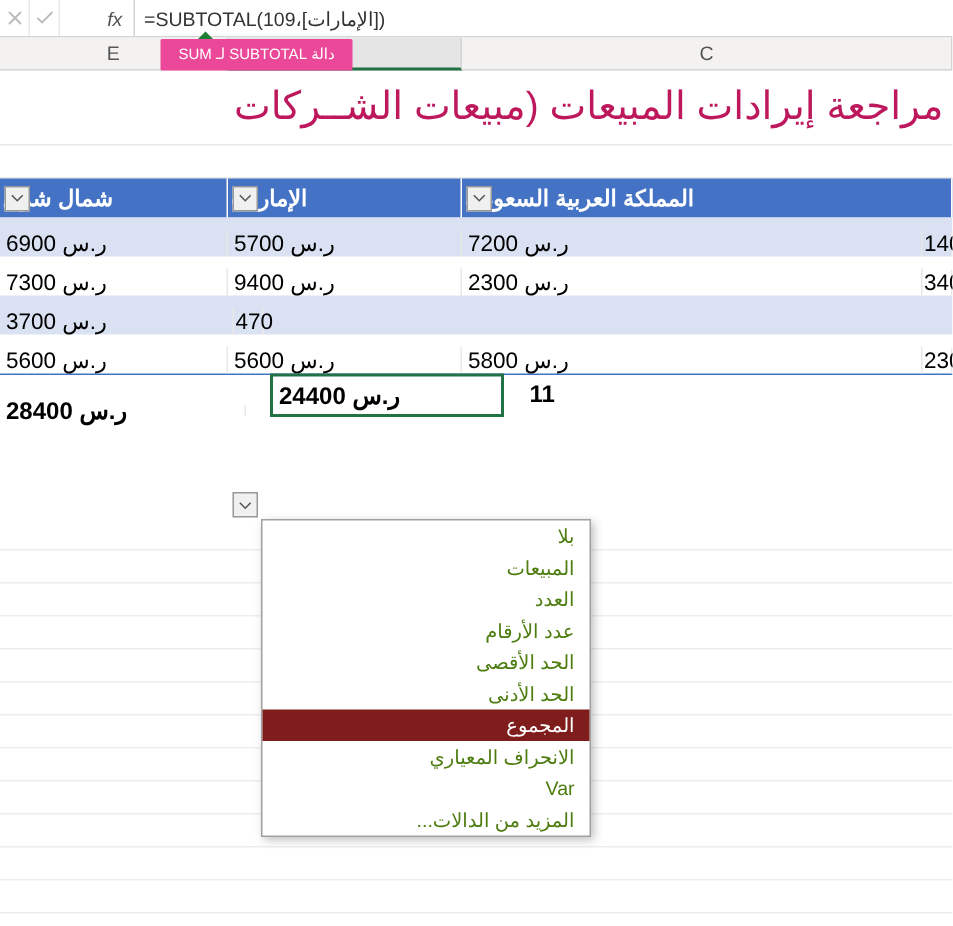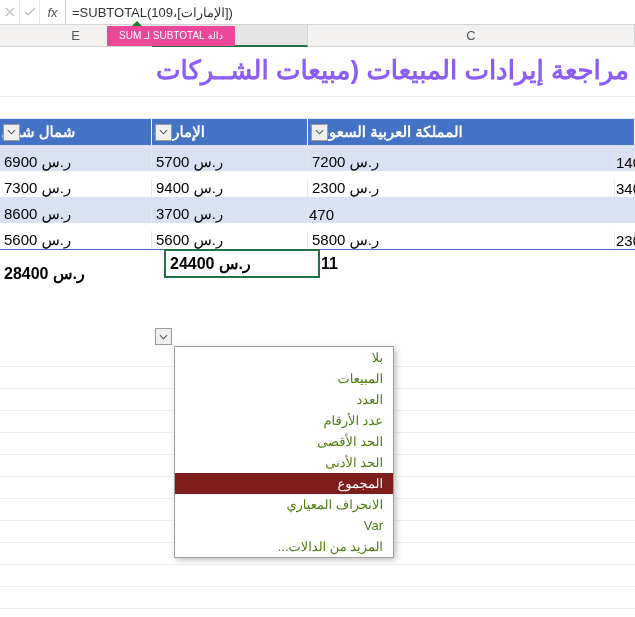--- a/index.html
+++ b/index.html
@@ -1,32 +1,32 @@
 <!DOCTYPE html>
 <html><head>
   <meta charset="utf-8">
   <style>
     * { margin: 0; padding: 0; box-sizing: border-box; }
     body { font-family: 'Segoe UI', Tahoma, Arial, sans-serif; font-size: 13px; background: #fff; width: 635px; height: 617px; overflow: hidden; position: relative; }
     
     .formula-bar { display: flex; height: 25px; border-bottom: 1px solid #d4d4d4; align-items: center; background: #fff; }
     .fb-cancel, .fb-confirm { width: 20px; height: 100%; display: flex; align-items: center; justify-content: center; color: #bbb; border-right: 1px solid #e8e8e8; }
-    .fb-fx { width: 26px; height: 100%; display: flex; align-items: center; justify-content: center; font-style: italic; color: #555; border-right: 1px solid #d4d4d4; font-size: 13px; }
+    .fb-fx { width: 26px; height: 100%; display: flex; align-items: center; justify-content: center; font-style: italic; color: #555; border-right: 1px solid #d4d4d4; font-size: 13px; margin-left: 24px; }
     .fb-input { flex: 1; padding: 0 6px; font-size: 13px; direction: ltr; text-align: left; color: #333; }
     
     .tooltip-badge { position: absolute; top: 26px; left: 107px; background: #ec4899; color: #fff; padding: 4px 12px 5px; font-size: 10px; border-radius: 1px; z-index: 5; direction: rtl; }
     .tooltip-badge::before { content: ''; position: absolute; top: -5px; left: 25px; border-left: 5px solid transparent; border-right: 5px solid transparent; border-bottom: 5px solid #1e7e34; }
     
     .col-headers { display: flex; height: 22px; border-bottom: 1px solid #d4d4d4; background: #f3f2f1; }
     .col-header { display: flex; align-items: center; justify-content: center; color: #555; font-size: 13px; border-right: 1px solid #d4d4d4; }
     .ch-e { width: 152px; }
     .ch-d { width: 156px; background: #e5e5e5; border-bottom: 2px solid #217346; margin-bottom: -1px; }
     .ch-c { flex: 1; }
     
-    .title-row { height: 50px; padding: 8px 6px 0 0; font-size: 26px; font-weight: 700; color: #8b5cf6; text-align: right; direction: rtl; border-bottom: 1px solid #e8e8e8; white-space: nowrap; letter-spacing: 2px; }
+    .title-row { height: 50px; padding: 8px 6px 0 0; font-size: 26px; font-weight: 400; color: #be185d; text-align: right; direction: rtl; border-bottom: 1px solid #e8e8e8; white-space: nowrap; letter-spacing: 2px; }
     .spacer-row { height: 22px; border-bottom: 1px solid #e8e8e8; }
     
     .table-header { display: flex; height: 26px; background: #4472c4; color: #fff; font-weight: bold; font-size: 15px; }
     .th-cell { display: flex; align-items: center; justify-content: flex-end; padding: 0 4px 0 2px; direction: rtl; border-right: 1px solid #fff; position: relative; white-space: nowrap; }
     .th-e { width: 152px; border-left: none; }
     .th-d { width: 156px; }
     .th-c { flex: 1; }
     .filter-btn { width: 17px; height: 17px; background: #f0f0f0; border: 1px solid #999; margin-left: 0; margin-right: auto; display: flex; align-items: center; justify-content: center; position: absolute; left: 3px; }
     .filter-btn svg { width: 9px; height: 6px; }
     
@@ -34,21 +34,21 @@
     .data-row.banded { background: #d9e1f2; }
     .d-cell { display: flex; align-items: center; justify-content: flex-end; padding: 0 4px; direction: rtl; border-right: 1px solid #e8e8e8; }
     .d-e { width: 152px; }
     .d-d { width: 156px; }
     .d-c { flex: 1; }
     .data-row.banded .d-cell { }
     
     .total-row { display: flex; height: 28px; font-size: 16px; font-weight: bold; border-top: 1px solid #4472c4; }
     .t-cell { display: flex; align-items: center; justify-content: flex-end; padding: 0 4px; direction: rtl; }
     .t-e { width: 164px; border-right: 1px solid #e8e8e8; margin-top: 20px; }
-    .t-d { width: 156px; border: 2px solid #217346; position: relative; margin: -1px 0; }
+    .t-d { width: 156px; border: 2px solid #217346; position: relative; margin: -1px 16px; }
     .t-c { flex: 1; border-right: 1px solid #e8e8e8; }
     
     .dropdown-btn { position: absolute; width: 17px; height: 17px; background: #f0f0f0; border: 1px solid #999; display: flex; align-items: center; justify-content: center; left: 155px; top: 328px; z-index: 9; }
     
     .dropdown-menu { position: absolute; left: 174px; top: 346px; width: 220px; background: #fff; border: 1px solid #a0a0a0; box-shadow: 2px 2px 6px rgba(0,0,0,0.25); z-index: 10; direction: rtl; }
     .dropdown-item { padding: 3px 10px 3px 6px; font-size: 13px; color: #4d7c0f; text-align: right; cursor: default; }
     .dropdown-item.selected { background: #7f1d1d; color: #fff; padding-left: 31px; }
     
     .grid-lines { position: absolute; top: 345px; left: 0; right: 0; bottom: 0; pointer-events: none; }
     .grid-row { height: 22px; border-bottom: 1px solid #eee; }
@@ -115,21 +115,20 @@
   <div class="d-cell d-c">ر.س 7200</div>
   <div class="d-cell" style="width:20px;padding:0 1px">140</div>
 </div>
 <div class="data-row">
   <div class="d-cell d-e">ر.س 7300</div>
   <div class="d-cell d-d">ر.س 9400</div>
   <div class="d-cell d-c">ر.س 2300</div>
   <div class="d-cell" style="width:20px;padding:0 1px">340</div>
 </div>
 <div class="data-row banded">
-  <div class="d-cell d-e">ر.س 8600</div>
   <div class="d-cell d-d">ر.س 3700</div>
   <div class="d-cell" style="width:20px;padding:0 1px">470</div>
 </div>
 <div class="data-row">
   <div class="d-cell d-e">ر.س 5600</div>
   <div class="d-cell d-d">ر.س 5600</div>
   <div class="d-cell d-c">ر.س 5800</div>
   <div class="d-cell" style="width:20px;padding:0 1px">230</div>
 </div>
 

